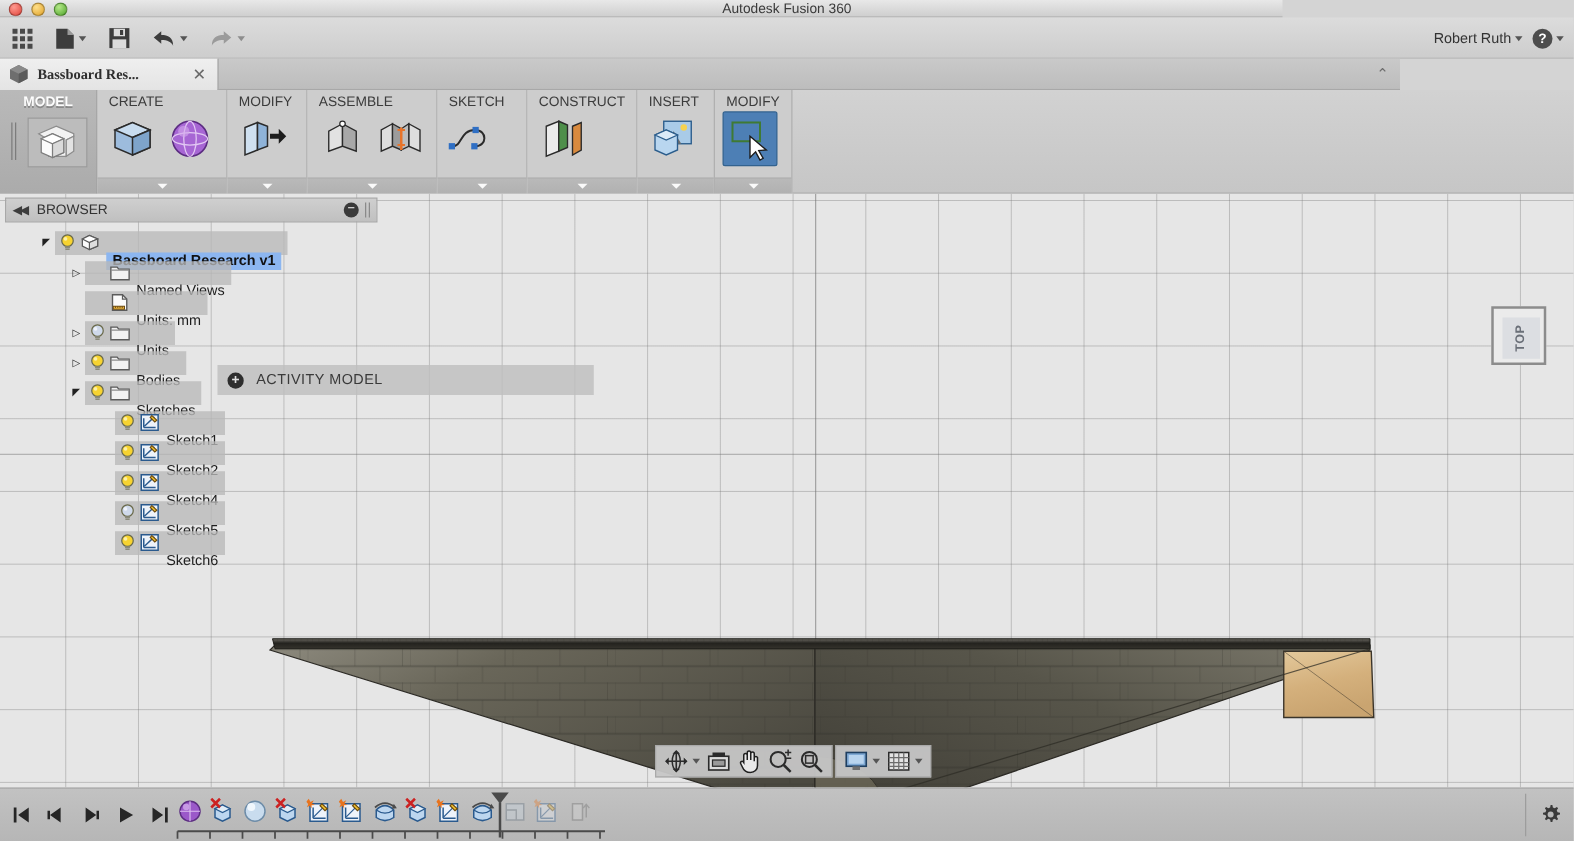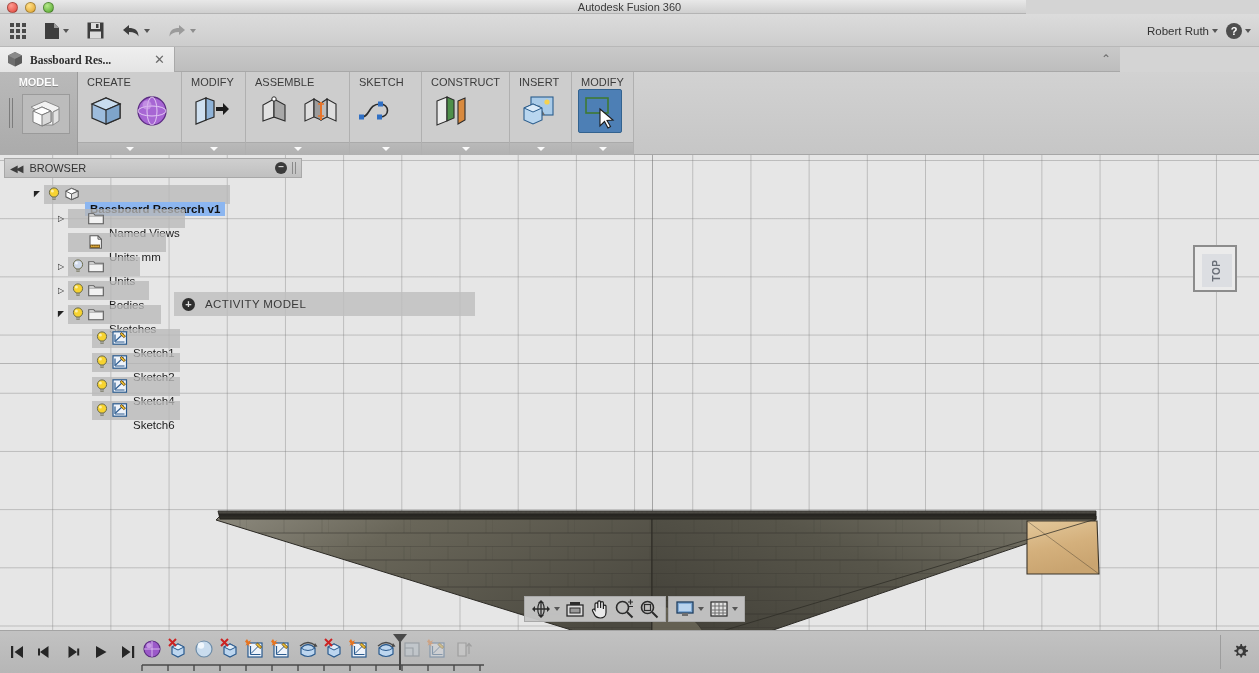--- a/index.html
+++ b/index.html
@@ -681,20 +681,38 @@
               <path d="M3.5 10 L11.5 2.5" fill="none" stroke="#2a5a8e" stroke-width="1.1"></path>
               <path d="M9.5 1.5 L13.5 5.2 L11.8 6.6 L8.2 3 Z" fill="#f0c230" stroke="#6b4a10" stroke-width="0.9"></path>
             </svg>
             <span class="tlabel">Sketch4</span>
           </span>
         </div>
         <div class="tnode" style="padding-left: 74px;">
           <span class="tdisc"></span>
           <span class="tchip">
             <svg width="16" height="16" viewBox="0 0 16 16" class="bulb">
+              <circle cx="8" cy="6.5" r="4.6" fill="#cfd9ea" stroke="#6a6a4a" stroke-width="1"></circle>
+              <circle cx="6.4" cy="5" r="1.5" fill="#f0f4fb"></circle>
+              <rect x="6" y="11" width="4" height="1.4" fill="#8a8a7a"></rect>
+              <rect x="6.3" y="12.7" width="3.4" height="1.3" fill="#8a8a7a"></rect>
+            </svg>
+            <svg width="16" height="14" viewBox="0 0 16 14" class="ficon">
+              <rect x="1" y="0.8" width="13.5" height="12.4" fill="#eef3fa" stroke="#2a5a8e" stroke-width="1.2"></rect>
+              <path d="M3 11 L3 3.5 M3 11 L12.5 11" fill="none" stroke="#2a5a8e" stroke-width="1.2"></path>
+              <path d="M3.5 10 L11.5 2.5" fill="none" stroke="#2a5a8e" stroke-width="1.1"></path>
+              <path d="M9.5 1.5 L13.5 5.2 L11.8 6.6 L8.2 3 Z" fill="#f0c230" stroke="#6b4a10" stroke-width="0.9"></path>
+            </svg>
+            <span class="tlabel">Sketch5</span>
+          </span>
+        </div>
+        <div class="tnode" style="padding-left: 74px;">
+          <span class="tdisc"></span>
+          <span class="tchip">
+            <svg width="16" height="16" viewBox="0 0 16 16" class="bulb">
               <circle cx="8" cy="6.5" r="4.6" fill="#f7d330" stroke="#6a6a4a" stroke-width="1"></circle>
               <circle cx="6.4" cy="5" r="1.5" fill="#fdf0a6"></circle>
               <rect x="6" y="11" width="4" height="1.4" fill="#8a8a7a"></rect>
               <rect x="6.3" y="12.7" width="3.4" height="1.3" fill="#8a8a7a"></rect>
             </svg>
             <svg width="16" height="14" viewBox="0 0 16 14" class="ficon">
               <rect x="1" y="0.8" width="13.5" height="12.4" fill="#eef3fa" stroke="#2a5a8e" stroke-width="1.2"></rect>
               <path d="M3 11 L3 3.5 M3 11 L12.5 11" fill="none" stroke="#2a5a8e" stroke-width="1.2"></path>
               <path d="M3.5 10 L11.5 2.5" fill="none" stroke="#2a5a8e" stroke-width="1.1"></path>
               <path d="M9.5 1.5 L13.5 5.2 L11.8 6.6 L8.2 3 Z" fill="#f0c230" stroke="#6b4a10" stroke-width="0.9"></path>

